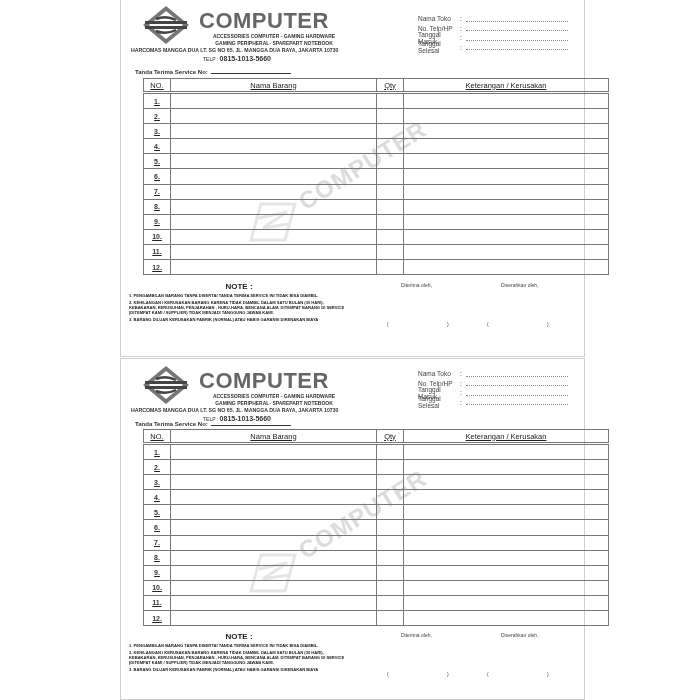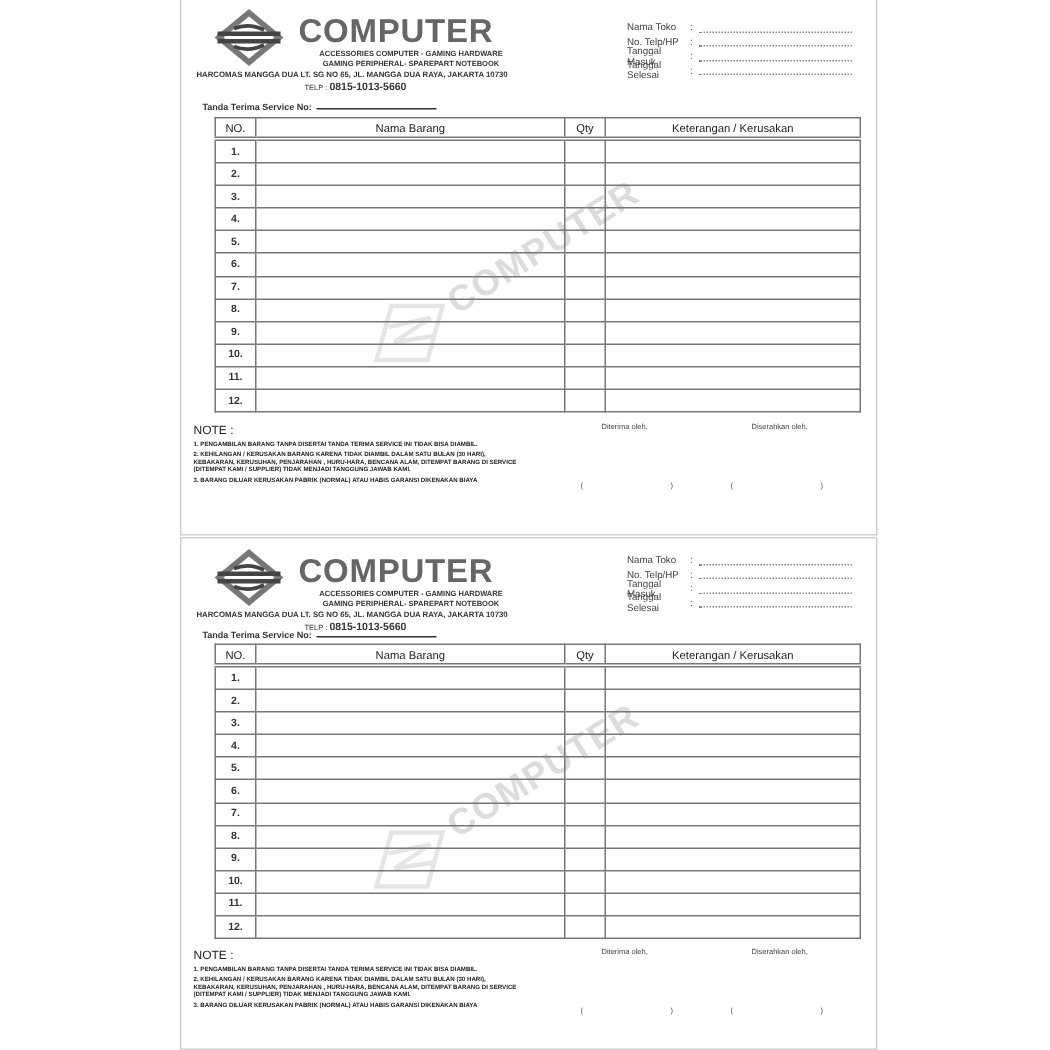--- a/index.html
+++ b/index.html
@@ -16,27 +16,27 @@
   .addr { position:absolute; left:10px; top:47px; font-size:5.2px; font-weight:bold; color:#333; white-space:nowrap; }
   .telp { position:absolute; left:82px; top:55px; font-size:5px; color:#333; white-space:nowrap; }
   .telp b { font-size:7px; }
   .info { position:absolute; left:297px; top:14px; font-size:6.5px; color:#444; }
   .info-row { height:9.5px; display:flex; align-items:center; }
   .info-row .lbl { width:42px; }
   .info-row .colon { width:6px; }
   .info-row .dots { width:102px; border-bottom:1px dotted #888; height:5px; }
   .svc { position:absolute; left:14px; top:69px; font-size:6px; font-weight:bold; color:#333; }
   .svc .line { display:inline-block; width:80px; border-bottom:1px solid #333; margin-left:3px; }
-  table.items { position:absolute; left:22px; top:78px; width:431px; border-collapse:collapse; }
+  table.items { position:absolute; left:22px; top:78px; width:466px; border-collapse:collapse;text-decoration:underline; }
   table.items th, table.items td { border:1px solid #777; padding:0; }
   table.items th { height:12px; font-size:7.5px; font-weight:normal; color:#222; border-bottom:3px double #777; }
   table.items td { height:14.1px; font-size:7px; font-weight:bold; color:#333; }
   table.items td.no { text-align:center; }
   .note { position:absolute; left:8px; top:282px; width:220px; color:#222; }
-  .note .title { font-size:8px; font-weight:normal; }
+  .note .title { font-size:8px; font-weight:bold;text-align:center; }
   .note .item { font-size:4.1px; font-weight:bold; line-height:5px; margin-top:2px; }
   .sig { position:absolute; font-size:5px; color:#444; }
   .paren { position:absolute; font-size:5px; color:#444; }
   .wm { position:absolute; left:180px; top:190px; font-size:24px; font-weight:bold; color:#dcdcdc;
         transform:rotate(-32deg); transform-origin:left center; letter-spacing:1px; }
   .wm-logo { position:absolute; left:128px; top:200px; width:48px; height:44px; opacity:0.5; }
 </style>
 </head>
 <body>
 

